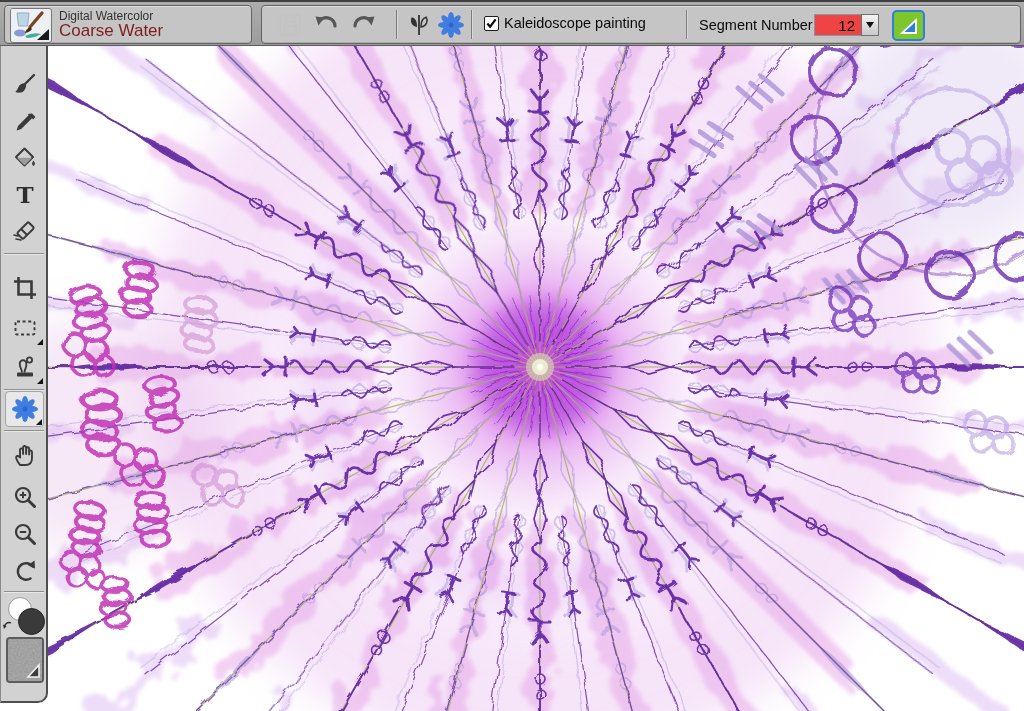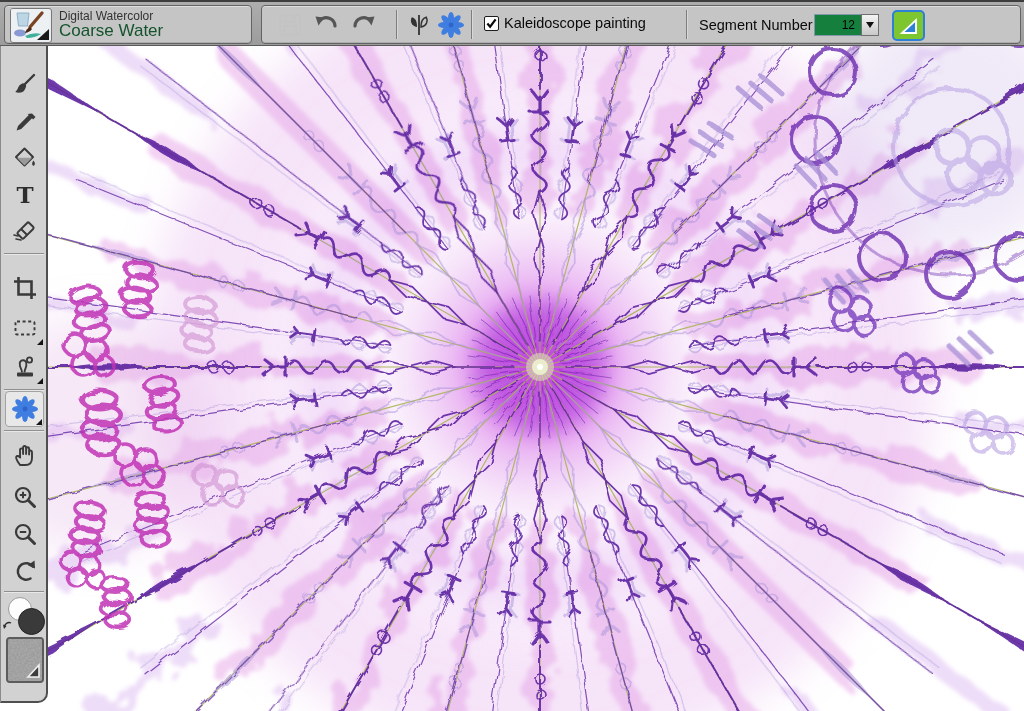--- a/index.html
+++ b/index.html
@@ -28,33 +28,33 @@
     box-shadow:inset 0 1px 0 #e0e0e0, inset 0 -1px 0 #adadad;
     box-sizing:border-box;
   }
   .panel1{left:4px;width:248px;}
   .panel2{left:261px;width:760px;}
   .preset-btn{
     position:absolute;left:5px;top:2px;width:40px;height:33px;
     background:#e9edf0;border:1px solid #777;border-radius:3px;overflow:hidden;
   }
   .preset-cat{position:absolute;left:54px;top:3px;font-size:12px;color:#333;white-space:nowrap;}
-  .preset-name{position:absolute;left:54px;top:15px;font-size:17px;color:#14532d;white-space:nowrap;}
+  .preset-name{position:absolute;left:54px;top:15px;font-size:17px;color:#7f1d1d;white-space:nowrap;}
   .tbicon{position:absolute;top:5px;width:27px;height:27px;display:flex;align-items:center;justify-content:center;}
   .vsep{position:absolute;top:4px;width:1px;height:29px;background:#7d7d7d;box-shadow:1px 0 0 #d8d8d8;}
   .cbwrap{position:absolute;left:222px;top:9px;display:flex;align-items:center;gap:5px;}
   .cbbox{
     width:15px;height:15px;background:#fff;border:1.6px solid #1d1d1d;border-radius:2px;
     display:flex;align-items:center;justify-content:center;box-sizing:border-box;
   }
   .cblabel{font-size:14.5px;color:#0a0a0a;white-space:nowrap;}
   .seg-label{position:absolute;left:437px;top:11px;font-size:14.5px;color:#0a0a0a;white-space:nowrap;}
   .seg-input{
     position:absolute;left:552px;top:8px;width:40px;height:20px;
-    border:1px solid #8296ac;background:#15803d;font-size:12px;
+    border:1px solid #8296ac;background:#ef4444;font-size:15px;
     text-align:right;padding:0 8px 0 0;box-sizing:content-box;
     font-family:"Liberation Sans","DejaVu Sans",sans-serif;
   }
   .seg-drop{
     position:absolute;left:599px;top:8px;width:18px;height:22px;
     background:linear-gradient(#f4f4f4,#c9c9c9);border:1px solid #707070;
     box-sizing:border-box;display:flex;align-items:center;justify-content:center;cursor:pointer;
   }
   .drop-arrow{width:0;height:0;border-left:4.5px solid transparent;border-right:4.5px solid transparent;border-top:6px solid #111;}
   .color-swatch{

